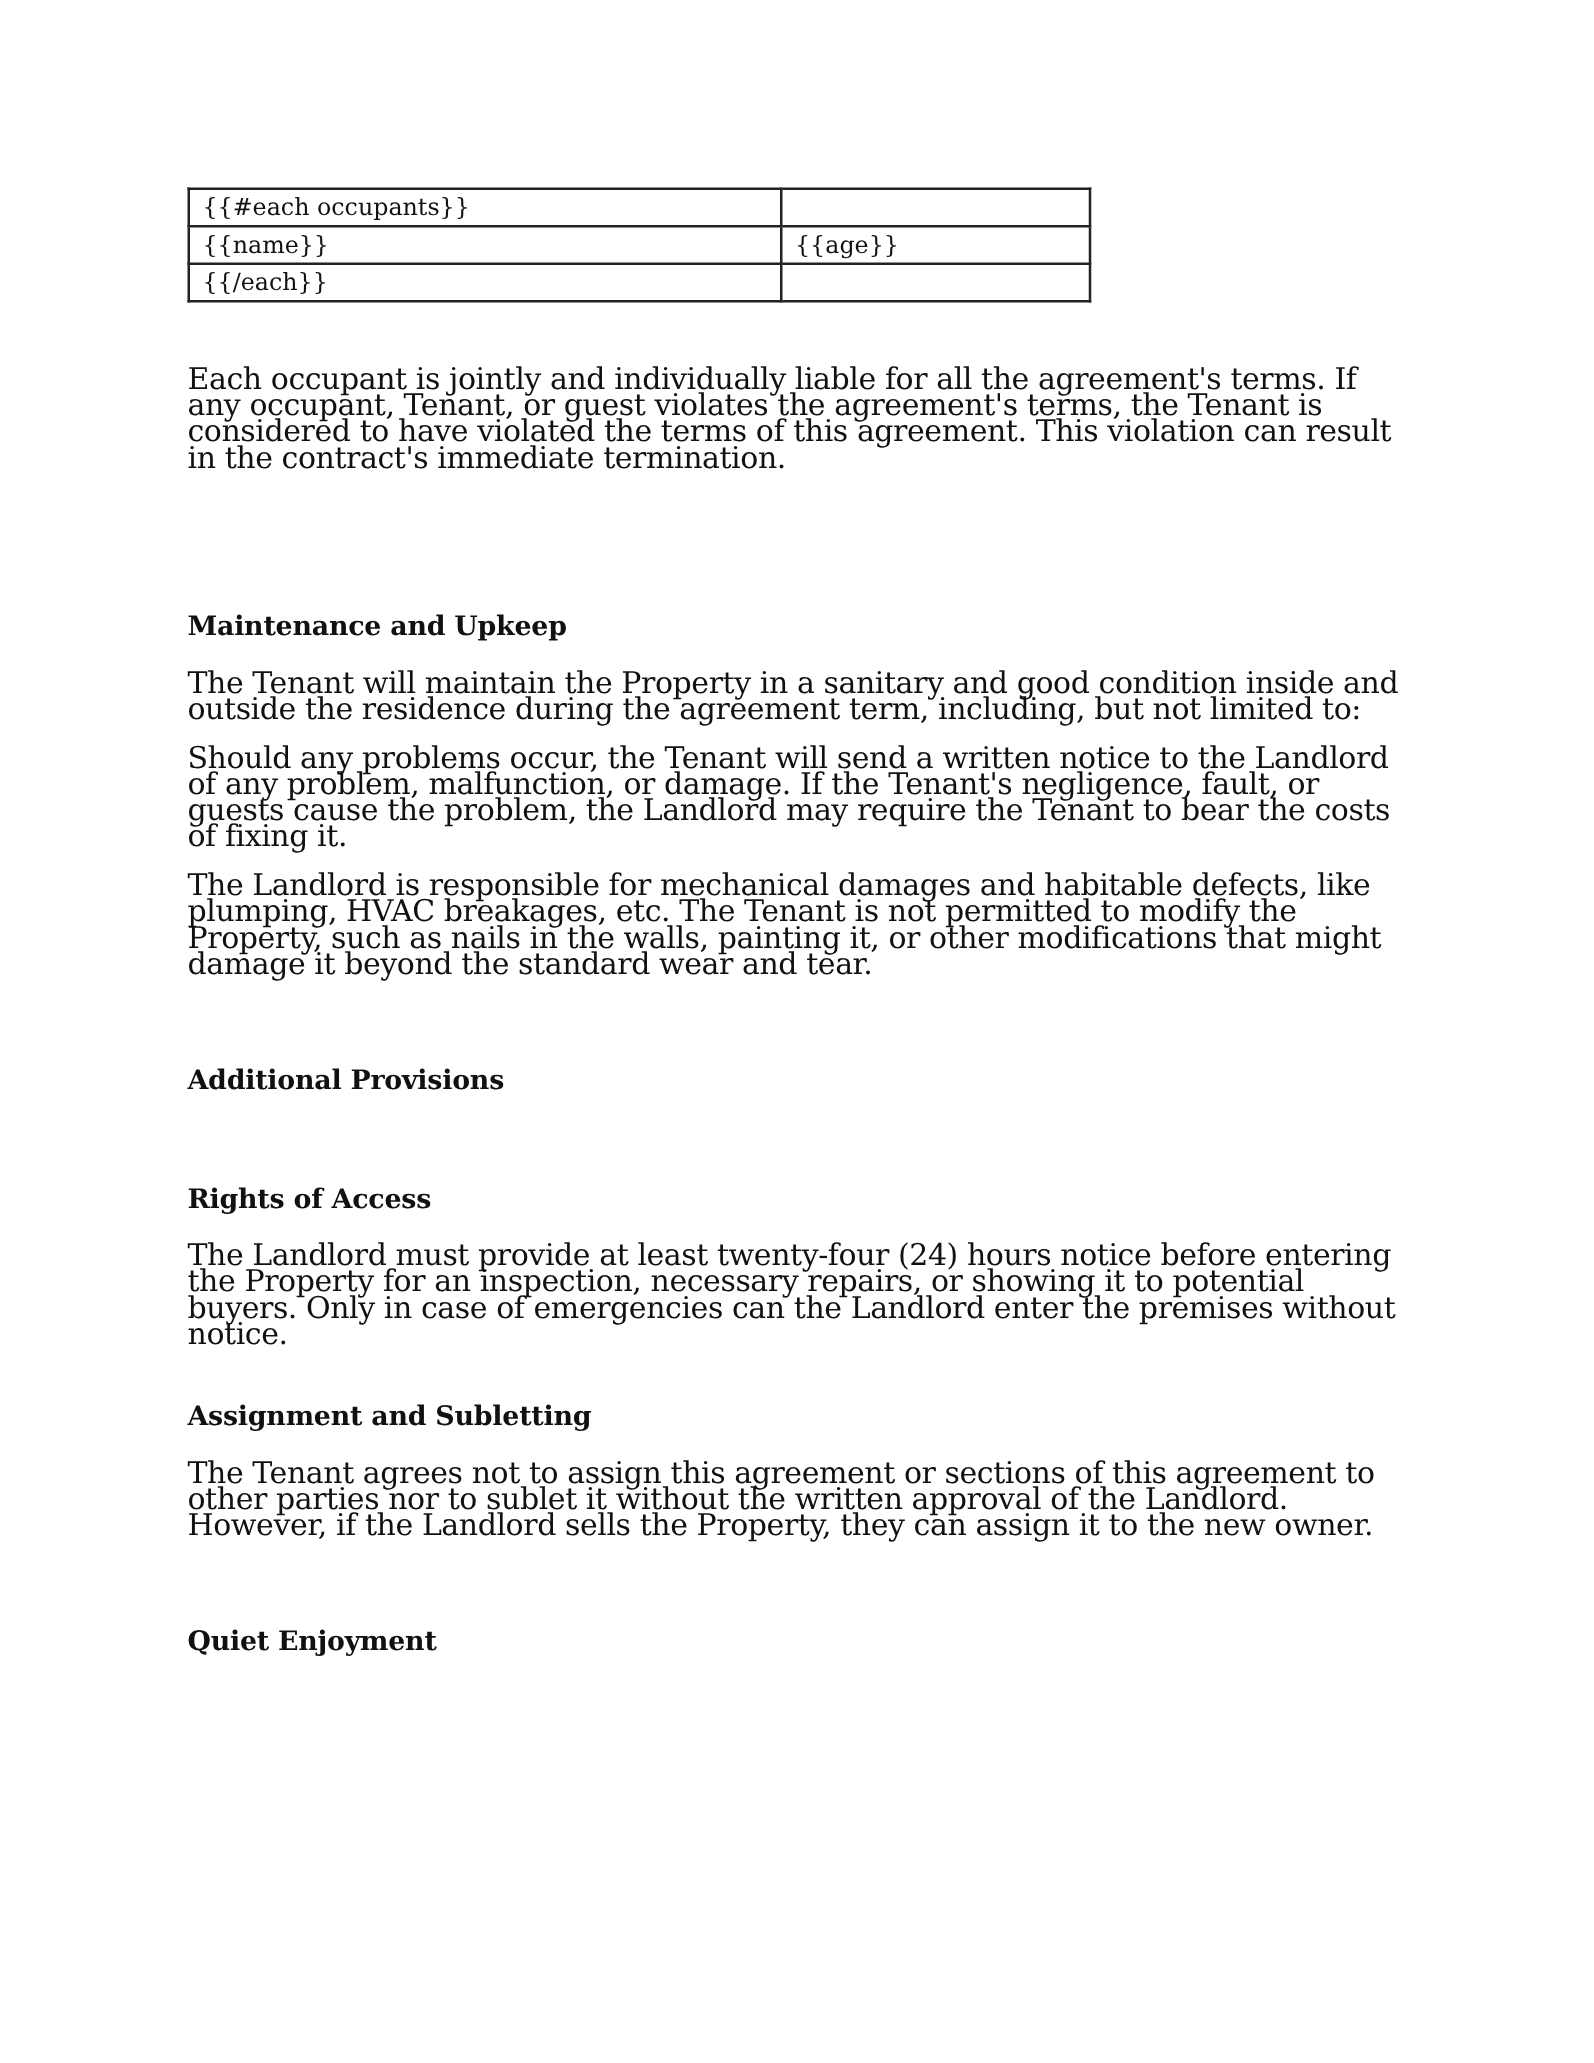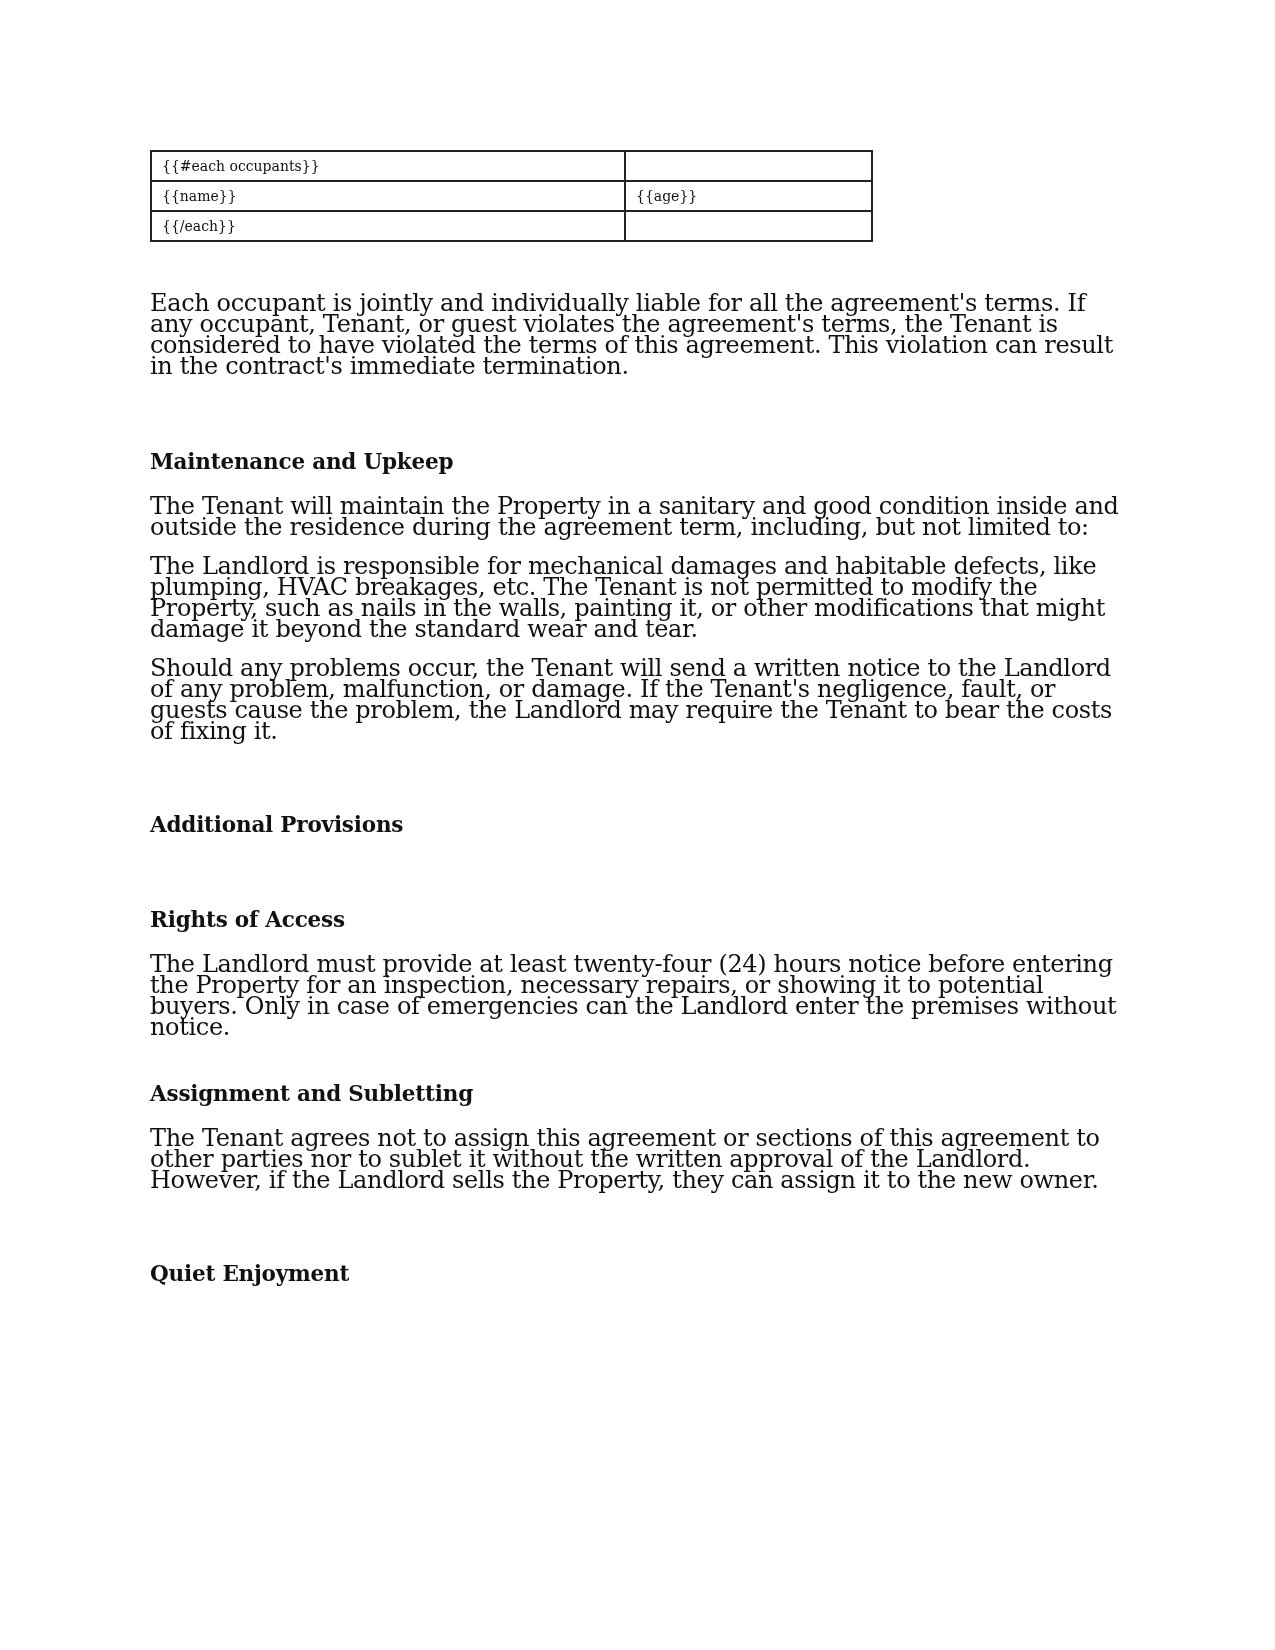--- a/index.html
+++ b/index.html
@@ -1,19 +1,19 @@
 <!DOCTYPE html>
 <html><head>
 <meta charset="utf-8">
 <style>
   html, body { margin: 0; padding: 0; background: #ffffff; }
   body { width: 1275px; height: 1650px; position: relative; overflow: hidden;
     font-family: "DejaVu Serif", "Liberation Serif", serif; color: #111; }
   .page { position: absolute; left: 150px; top: 150px; width: 980px; }
-  table.occ { border-collapse: collapse; width: 723px; font-size: 14px; }
+  table.occ { border-collapse: collapse; width: 723px; font-size: 19px; }
   table.occ td { border: 2px solid #222; height: 28px; padding: 0 10px; line-height: 28px; }
   table.occ td.c1 { width: 452px; }
   p { font-size: 24px; line-height: 21px; margin: 0; letter-spacing: -0.35px; }
   h2 { font-size: 21.5px; font-weight: bold; margin: 0; letter-spacing: -0.2px; }
 </style>
 </head>
 <body>
 
 <div class="page">
   <table class="occ">
@@ -28,24 +28,24 @@
     </tr>
     <tr>
       <td class="c1">{{/each}}</td>
       <td></td>
     </tr>
   </tbody>
     </table>
 
   <p style="margin-top:51px">Each occupant is jointly and individually liable for all the agreement's terms. If any occupant, Tenant, or guest violates the agreement's terms, the Tenant is considered to have violated the terms of this agreement. This violation can result in the contract's immediate termination.</p>
 
-  <h2 style="margin-top:72px">Maintenance and Upkeep</h2>
+  <h2 style="margin-top:112px">Maintenance and Upkeep</h2>
   <p style="margin-top:22px">The Tenant will maintain the Property in a sanitary and good condition inside and outside the residence during the agreement term, including, but not limited to:</p>
+  <p style="margin-top:18px">Should any problems occur, the Tenant will send a written notice to the Landlord of any problem, malfunction, or damage. If the Tenant's negligence, fault, or guests cause the problem, the Landlord may require the Tenant to bear the costs of fixing it.</p>
   <p style="margin-top:18px">The Landlord is responsible for mechanical damages and habitable defects, like plumping, HVAC breakages, etc. The Tenant is not permitted to modify the Property, such as nails in the walls, painting it, or other modifications that might damage it beyond the standard wear and tear.</p>
-  <p style="margin-top:18px">Should any problems occur, the Tenant will send a written notice to the Landlord of any problem, malfunction, or damage. If the Tenant's negligence, fault, or guests cause the problem, the Landlord may require the Tenant to bear the costs of fixing it.</p>
 
   <h2 style="margin-top:70px">Additional Provisions</h2>
 
   <h2 style="margin-top:70px">Rights of Access</h2>
   <p style="margin-top:22px">The Landlord must provide at least twenty-four (24) hours notice before entering the Property for an inspection, necessary repairs, or showing it to potential buyers. Only in case of emergencies can the Landlord enter the premises without notice.</p>
 
   <h2 style="margin-top:43px">Assignment and Subletting</h2>
   <p style="margin-top:22px">The Tenant agrees not to assign this agreement or sections of this agreement to other parties nor to sublet it without the written approval of the Landlord. However, if the Landlord sells the Property, they can assign it to the new owner.</p>
 
   <h2 style="margin-top:70px">Quiet Enjoyment</h2>

